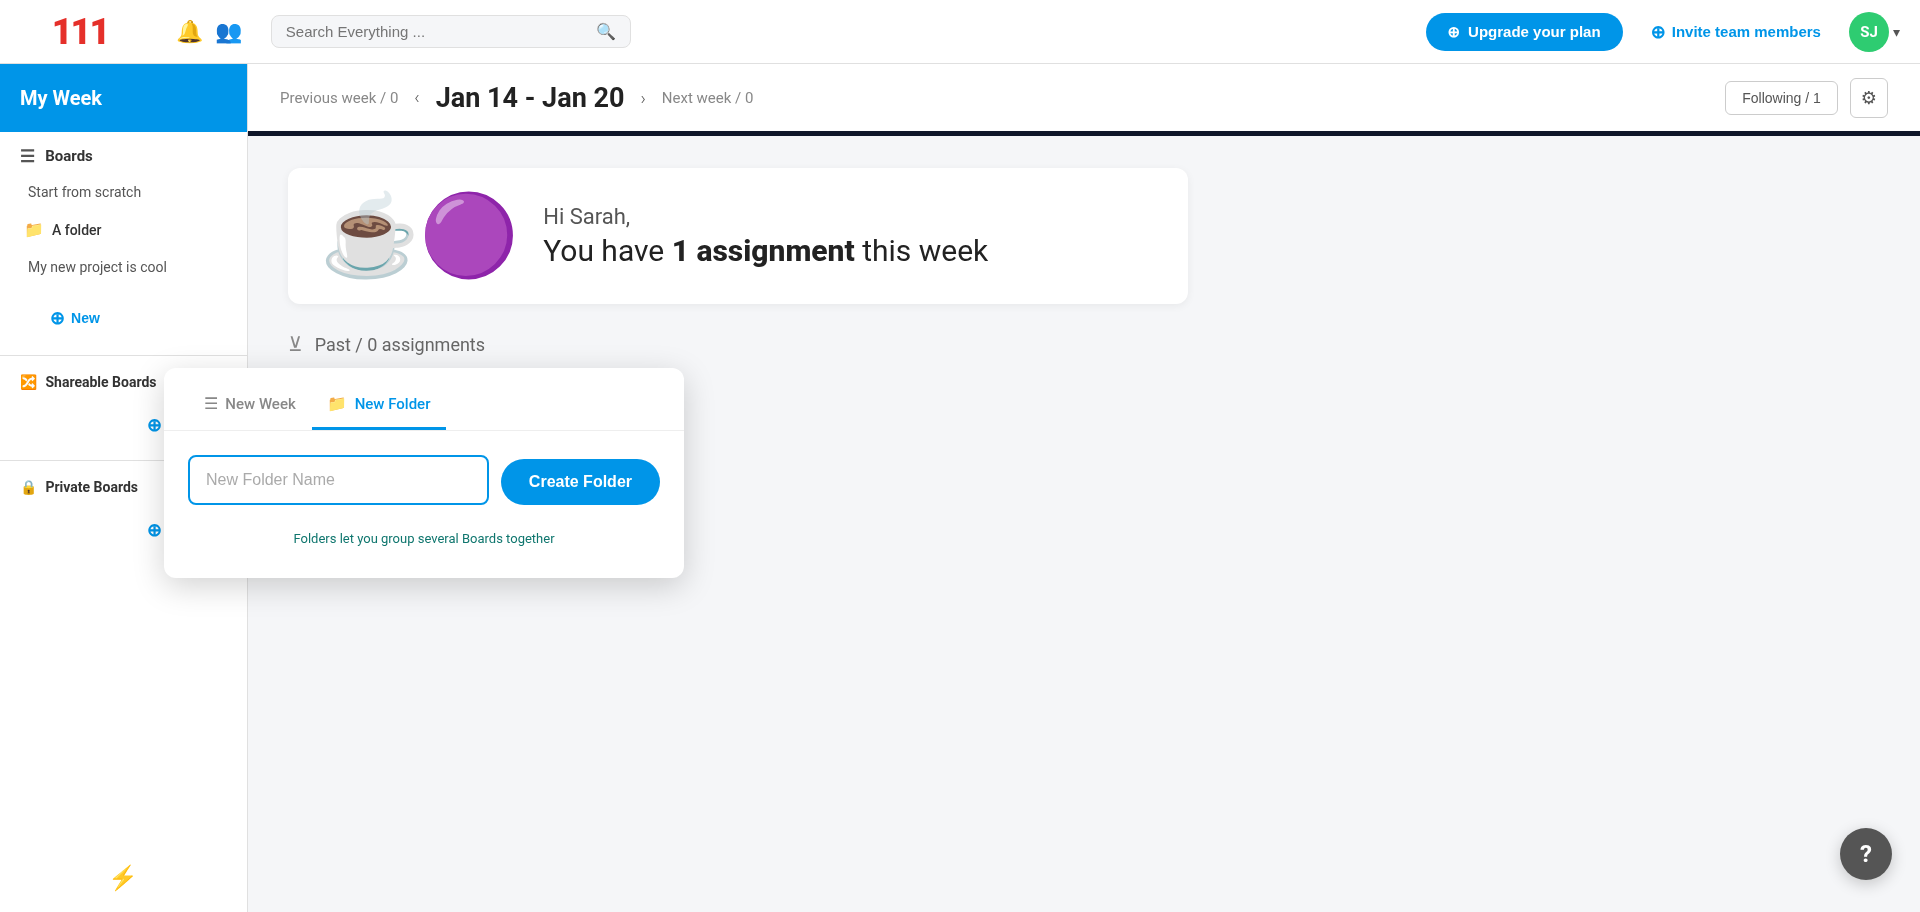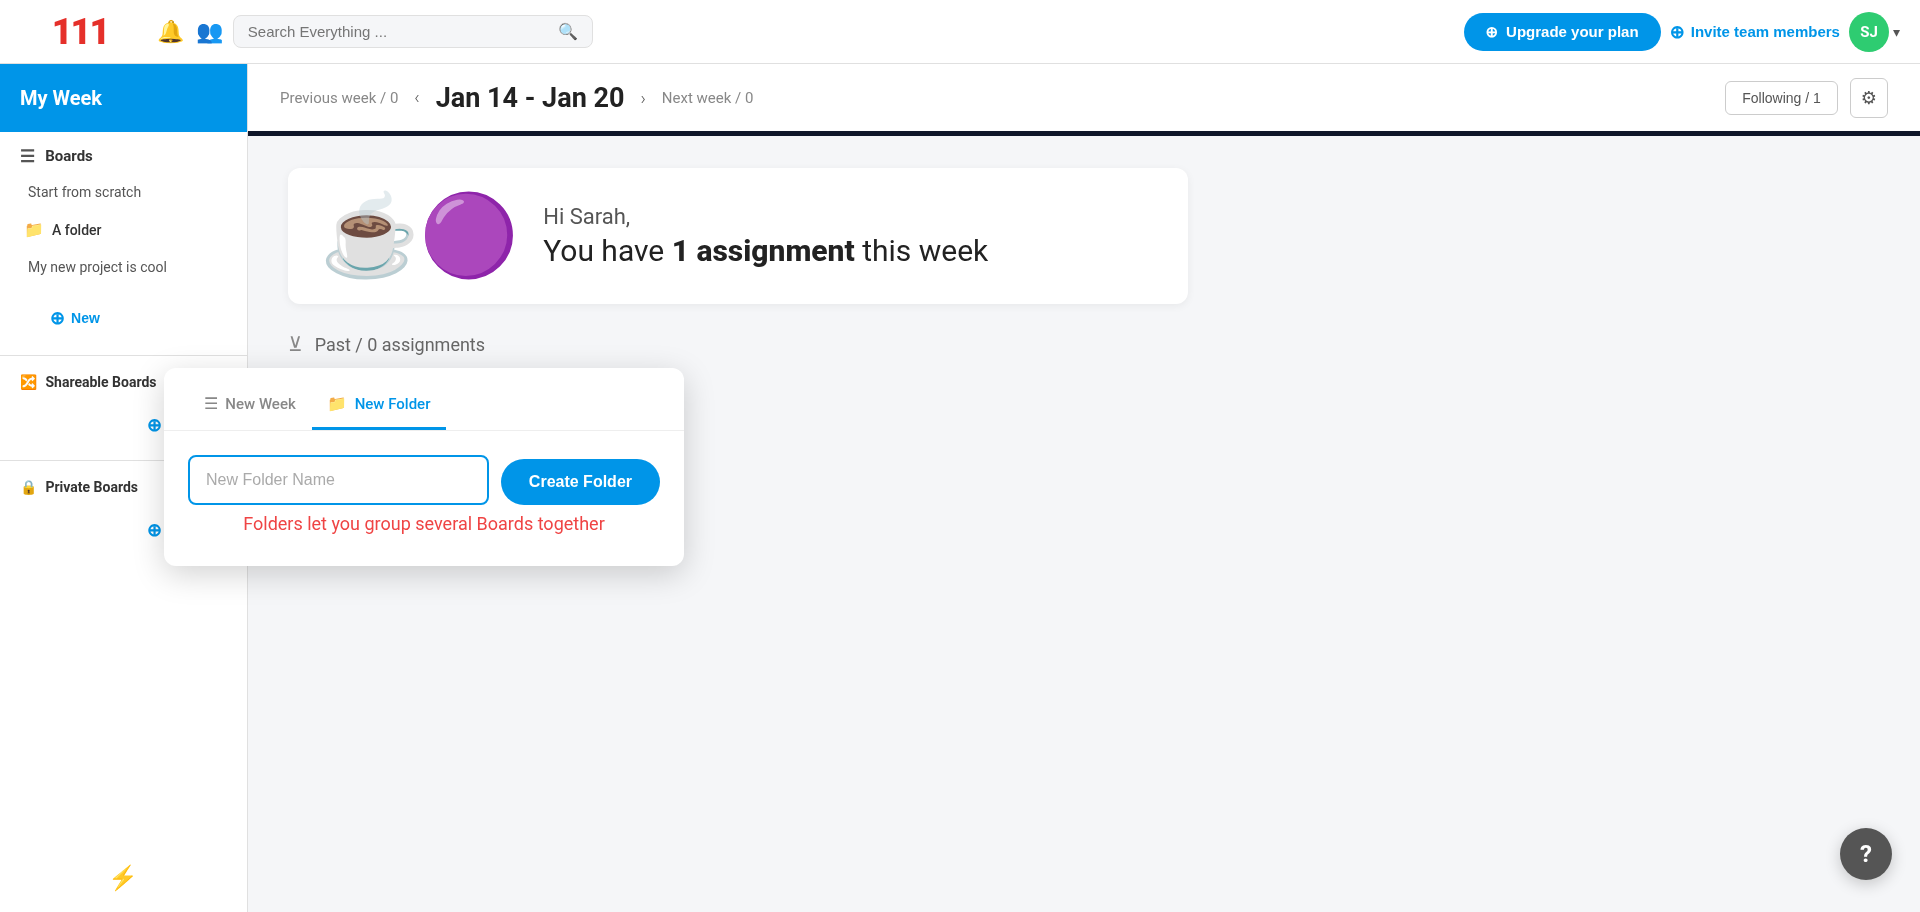--- a/index.html
+++ b/index.html
@@ -2,21 +2,21 @@
 <html><head>
   <meta charset="utf-8">
   <style>
     * { margin: 0; padding: 0; box-sizing: border-box; }
     body { font-family: -apple-system, BlinkMacSystemFont, 'Segoe UI', Roboto, sans-serif; background: #f5f6f8; display: flex; flex-direction: column; height: 912px; overflow: hidden; }
 
     
     .topnav {
       display: flex; align-items: center; height: 64px;
       background: #fff; border-bottom: 1px solid #e0e0e0;
-      padding: 0 20px; gap: 9px; position: relative; z-index: 100;
+      padding: 0 20px; gap: 28px; position: relative; z-index: 100;
     }
     .logo {
       width: 120px; height: 48px; display: flex; align-items: center; justify-content: center;
       background: #fff; flex-shrink: 0;
     }
     .logo-text {
       font-size: 36px; font-weight: 900; color: #e5302a; letter-spacing: -2px; line-height: 1;
     }
     .topnav-icons { display: flex; align-items: center; gap: 12px; margin-left: 8px; }
     .icon-btn { background: none; border: none; cursor: pointer; font-size: 22px; color: #555; display: flex; align-items: center; justify-content: center; }
@@ -144,21 +144,21 @@
     .popup-input-row { display: flex; align-items: flex-end; gap: 12px; }
     .popup-input {
       flex: 1; border: 2px solid #0095e8; border-radius: 8px;
       padding: 14px 16px; font-size: 16px; color: #333; outline: none;
     }
     .popup-input::placeholder { color: #aaa; }
     .popup-create-btn {
       background: #0095e8; color: #fff; border: none; border-radius: 24px;
       padding: 14px 28px; font-size: 16px; font-weight: 600; cursor: pointer; white-space: nowrap;
     }
-    .popup-hint { font-size: 18px; color: #ef4444; text-align: center; margin-top: 8px; }
+    .popup-hint { font-size: 13px; color: #0f766e; text-align: center; margin-top: 26px; }
 
     
     .help-fab {
       position: fixed; right: 28px; bottom: 32px;
       width: 52px; height: 52px; border-radius: 50%; background: #555;
       display: flex; align-items: center; justify-content: center;
       color: #fff; font-size: 24px; font-weight: 700; cursor: pointer;
       box-shadow: 0 4px 16px rgba(0,0,0,0.2); z-index: 400;
     }
   </style>

